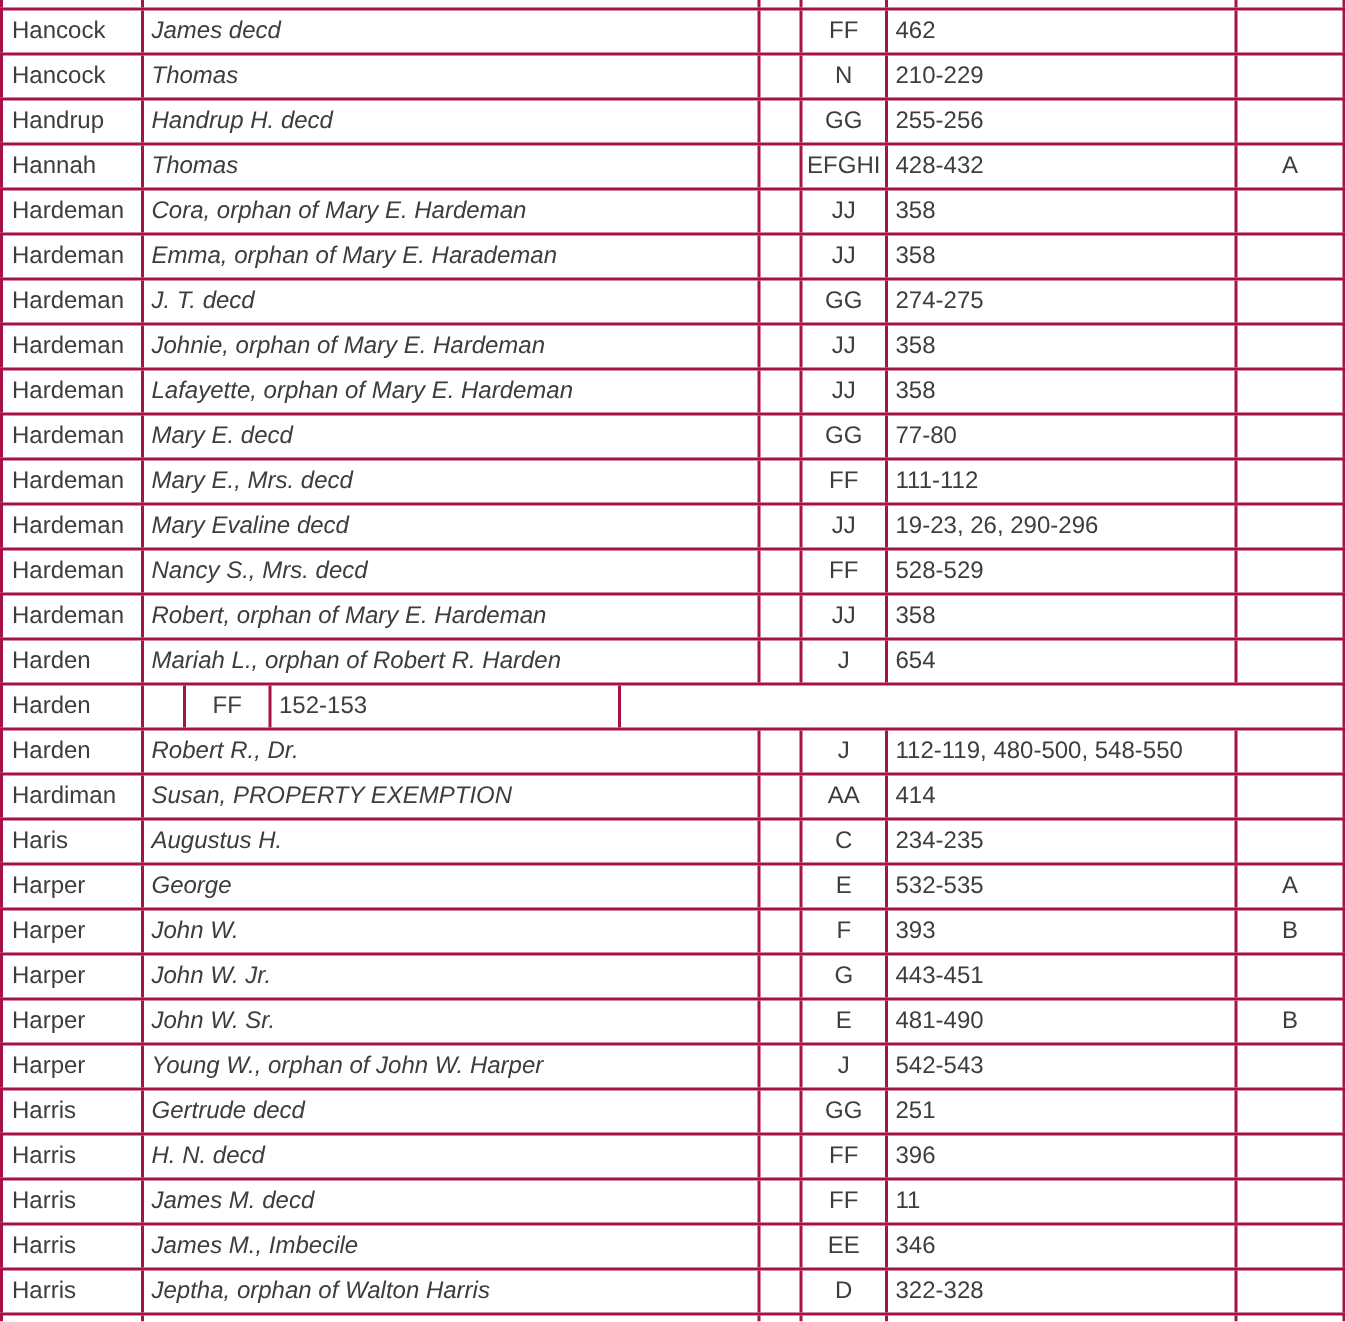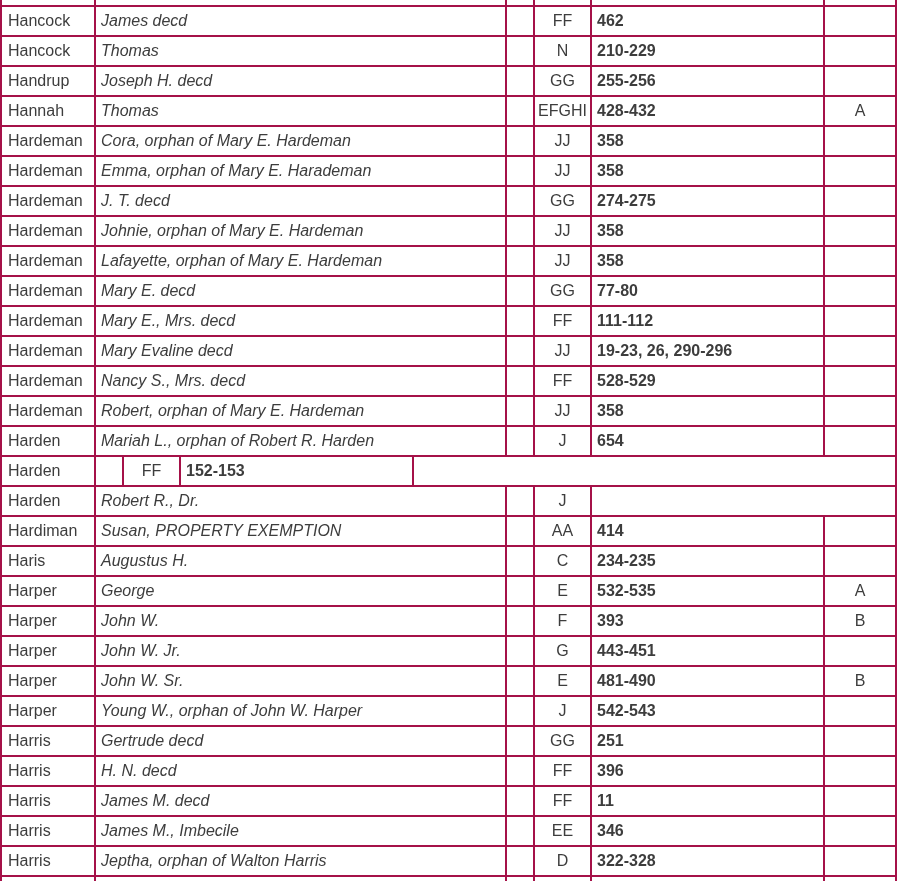--- a/index.html
+++ b/index.html
@@ -42,21 +42,21 @@
     font-size: 16px;
     line-height: 1;
     color: var(--text-color);
     white-space: nowrap;
     overflow: hidden;
   }
   .c1 { width: 92px;  padding-left: 6px; }
   .c2 { width: 411px; padding-left: 5px; border-left: 2px solid var(--border-color); font-style: italic; }
   .c3 { width: 28px;  border-left: 2px solid var(--border-color); }
   .c4 { width: 57px;  border-left: 2px solid var(--border-color); justify-content: center; }
-  .c5 { width: 233px; padding-left: 5px; border-left: 2px solid var(--border-color); font-weight: bold; }
+  .c5 { width: 233px; padding-left: 5px; border-left: 2px solid var(--border-color); }
   .c6 { width: 72px;  border-left: 2px solid var(--border-color); justify-content: center; }
 </style>
 </head>
 <body>
 
 <div class="viewport">
   <div class="index-table" id="index-table">
 
     <div class="row partial-top" id="partial-row-top">
         <div class="cell c1"></div>
@@ -78,21 +78,21 @@
       <div class="row">
         <div class="cell c1">Hancock</div>
         <div class="cell c2">Thomas</div>
         <div class="cell c3"></div>
         <div class="cell c4">N</div>
         <div class="cell c5">210-229</div>
         <div class="cell c6"></div>
       </div>
       <div class="row">
         <div class="cell c1">Handrup</div>
-        <div class="cell c2">Joseph H. decd</div>
+        <div class="cell c2">Handrup H. decd</div>
         <div class="cell c3"></div>
         <div class="cell c4">GG</div>
         <div class="cell c5">255-256</div>
         <div class="cell c6"></div>
       </div>
       <div class="row">
         <div class="cell c1">Hannah</div>
         <div class="cell c2">Thomas</div>
         <div class="cell c3"></div>
         <div class="cell c4">EFGHI</div>
@@ -192,20 +192,21 @@
         <div class="cell c3"></div>
         <div class="cell c4">FF</div>
         <div class="cell c5">152-153</div>
         <div class="cell c6"></div>
       </div>
       <div class="row">
         <div class="cell c1">Harden</div>
         <div class="cell c2">Robert R., Dr.</div>
         <div class="cell c3"></div>
         <div class="cell c4">J</div>
+        <div class="cell c5">112-119, 480-500, 548-550</div>
         <div class="cell c6"></div>
       </div>
       <div class="row">
         <div class="cell c1">Hardiman</div>
         <div class="cell c2">Susan, PROPERTY EXEMPTION</div>
         <div class="cell c3"></div>
         <div class="cell c4">AA</div>
         <div class="cell c5">414</div>
         <div class="cell c6"></div>
       </div>

